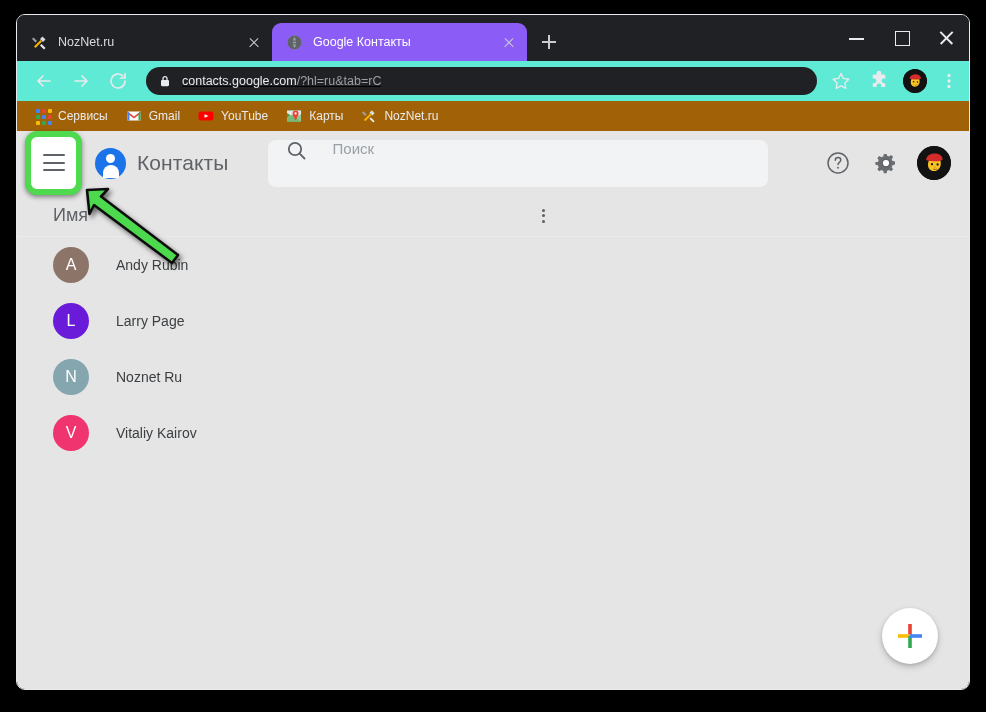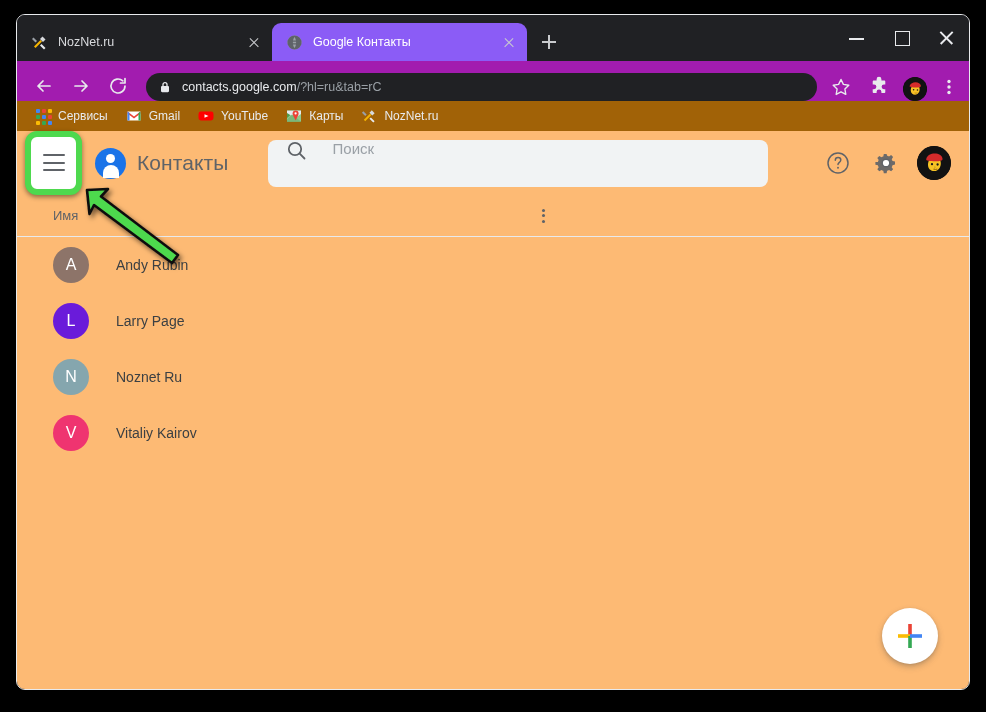--- a/index.html
+++ b/index.html
@@ -116,24 +116,25 @@
     content: ""; position: absolute;
     left: 14px; top: 19px; width: 17px; height: 1.5px;
     background: #e8eaed;
   }
   .wc-close::before { transform: rotate(45deg); }
   .wc-close::after  { transform: rotate(-45deg); }
 
   
   .toolbar {
     height: 40px;
-    background: #a21caf;
-    display: flex;
-    align-items: flex-end;
+    background: #5eead4;
+    display: flex;
+    align-items: center;
     padding: 0 6px 0 12px;
+    text-decoration: underline;
   }
   .navbtn {
     width: 30px; height: 30px;
     margin-right: 7px;
     position: relative;
     flex: 0 0 30px;
     color: #e8eaed;
   }
   .navbtn svg { position: absolute; left: 4px; top: 4px; }
   .omnibox {
@@ -195,21 +196,21 @@
     grid-template-rows: repeat(3, 4px);
     gap: 2px;
     width: 16px; height: 16px;
     padding: 1px 0 0 1px;
   }
   .apps-grid i { display: block; width: 4px; height: 4px; border-radius: 1px; }
 
   
   .page {
     height: 560px;
-    background: #fdba74;
+    background: #e5e5e5;
     position: relative;
     overflow: hidden;
   }
   .gheader {
     height: 64px;
     display: flex;
     align-items: center;
     padding: 0 18px 0 22px;
   }
   .hamburger {
@@ -301,21 +302,21 @@
 
   
   .colhead {
     display: flex;
     align-items: center;
     height: 42px;
     padding: 0 18px 0 36px;
     border-bottom: 1px solid #e8eaed;
     margin: 0 0 0 0;
   }
-  .col-name { font-size: 13px; color: #5f6368; width: 478px; flex: 0 0 478px; }
+  .col-name { font-size: 18px; color: #5f6368; width: 478px; flex: 0 0 478px; }
   .col-mail { font-size: 13px; color: #5f6368; flex: 1 1 auto; }
   .kebab {
     width: 24px; height: 24px;
     position: relative;
     flex: 0 0 24px;
     margin-right: 6px;
   }
   .kebab i {
     position: absolute;
     left: 10.5px;

